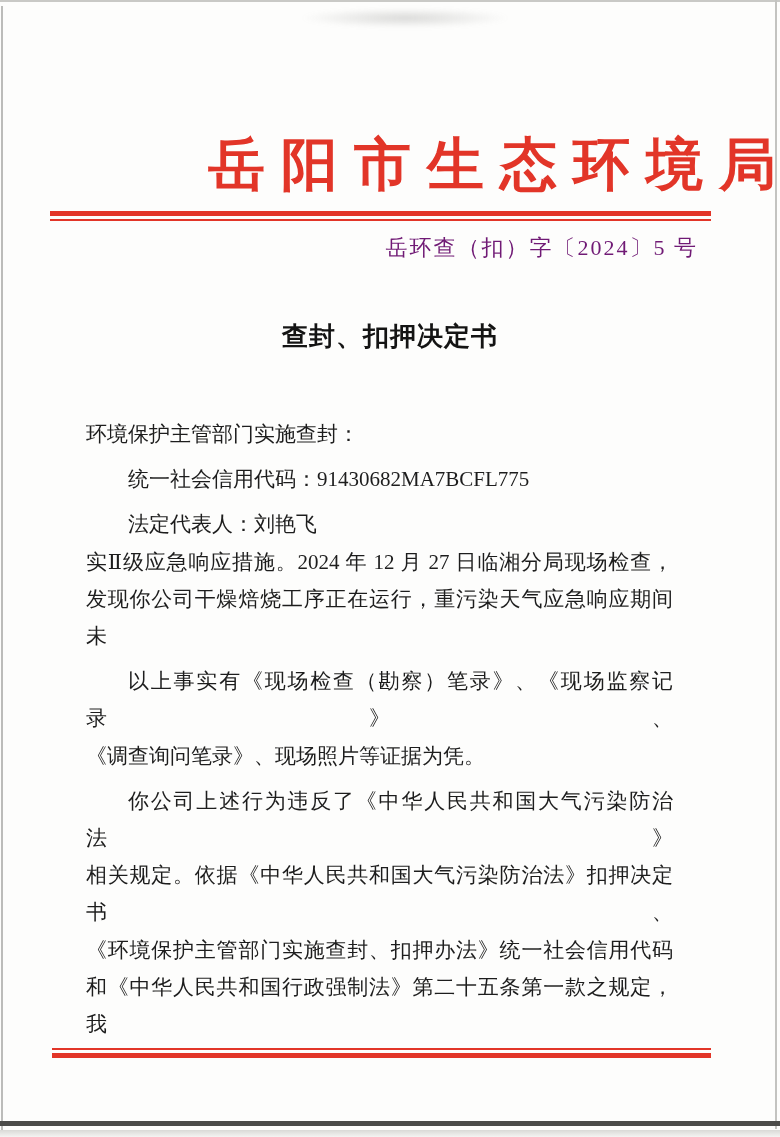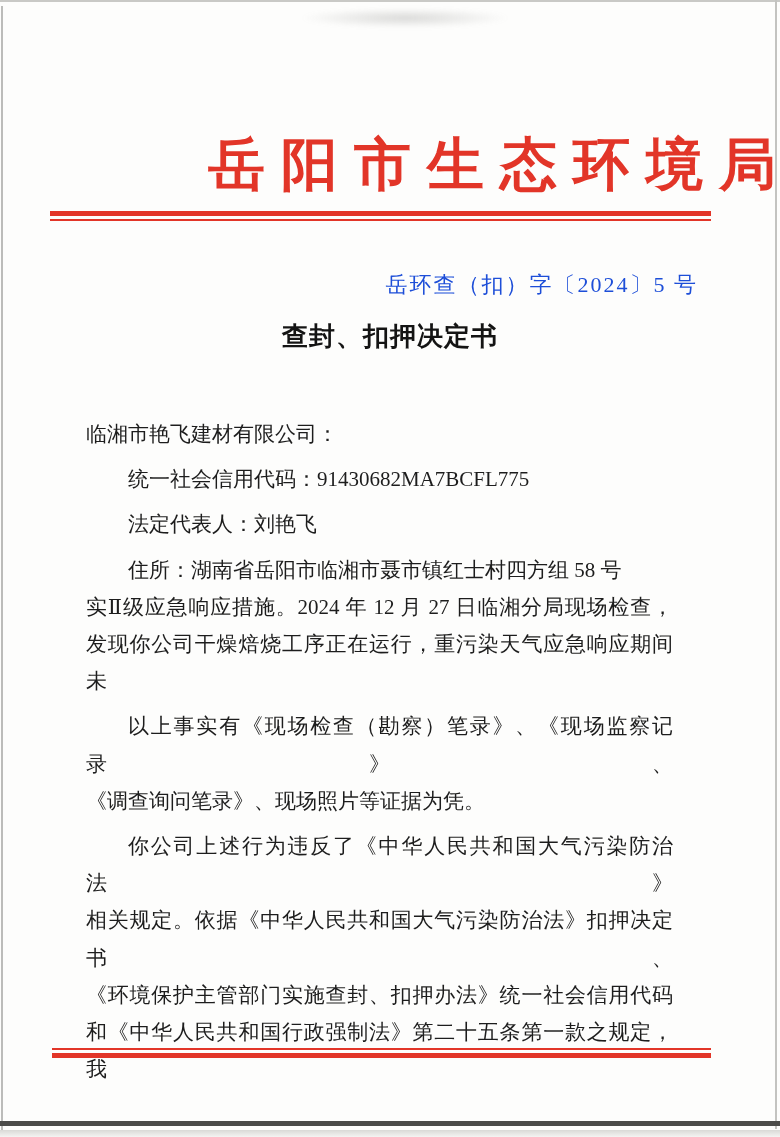--- a/index.html
+++ b/index.html
@@ -45,23 +45,22 @@
   .rule-footer { top: 1048px; left: 52px; width: 659px; }
   .rule-thick { height: 5px; background: var(--red, #e23528); }
   .rule-thin  { height: 2px; background: var(--red, #e23528); }
   .rule-header .rule-thin  { margin-top: 3px; }
   .rule-footer .rule-thick { margin-top: 3px; }
   .doc-number {
     position: absolute;
     top: 233px; right: 82px;
     font-size: 22px;
     letter-spacing: 2px;
-    color: #1d4ed8;
+    color: #701a75;
     white-space: nowrap;
-    margin-top: 37px;
   }
   .doc-title {
     position: absolute;
     top: 319px; left: 0; width: 100%;
     margin: 0;
     text-align: center;
     font-family: "Liberation Sans", "DejaVu Sans", sans-serif;
     font-size: 26px;
     font-weight: 700;
     letter-spacing: 1px;
@@ -97,24 +96,23 @@
   <div class="rule rule-header">
     <div class="rule-thick"></div>
     <div class="rule-thin"></div>
   </div>
 
   <div class="doc-number">岳环查（扣）字〔2024〕5 号</div>
 
   <h1 class="doc-title">查封、扣押决定书</h1>
 
   <div class="body-text">
-      <div class="body-line">临湘市艳飞建材有限公司：</div>
+      <div class="body-line">环境保护主管部门实施查封：</div>
       <div class="body-line indent">统一社会信用代码：91430682MA7BCFL775</div>
       <div class="body-line indent">法定代表人：刘艳飞</div>
-      <div class="body-line indent">住所：湖南省岳阳市临湘市聂市镇红士村四方组 58 号</div>
       <div class="body-line justify">实Ⅱ级应急响应措施。2024 年 12 月 27 日临湘分局现场检查，</div>
       <div class="body-line justify">发现你公司干燥焙烧工序正在运行，重污染天气应急响应期间未</div>
       <div class="body-line indent justify">以上事实有《现场检查（勘察）笔录》、《现场监察记录》、</div>
       <div class="body-line">《调查询问笔录》、现场照片等证据为凭。</div>
       <div class="body-line indent justify">你公司上述行为违反了《中华人民共和国大气污染防治法》</div>
       <div class="body-line justify">相关规定。依据《中华人民共和国大气污染防治法》扣押决定书、</div>
       <div class="body-line justify">《环境保护主管部门实施查封、扣押办法》统一社会信用代码</div>
       <div class="body-line justify">和《中华人民共和国行政强制法》第二十五条第一款之规定，我</div>
     </div>
 

